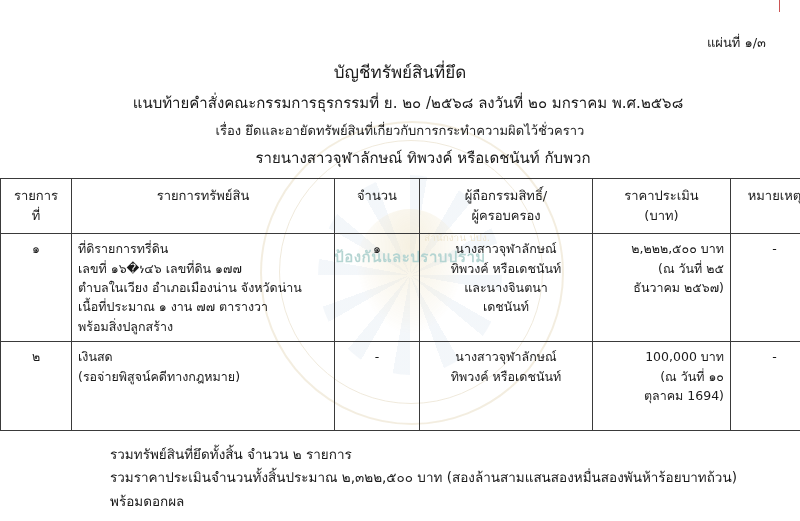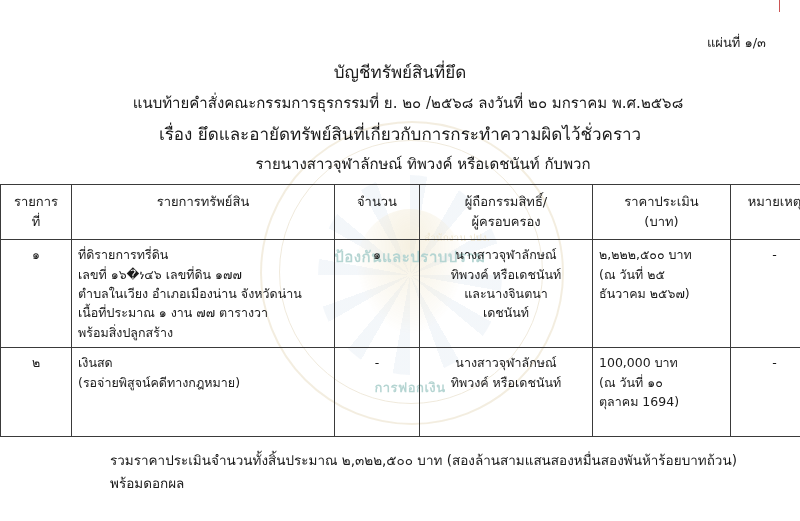--- a/index.html
+++ b/index.html
@@ -143,21 +143,21 @@
   .doc-title {
     font-size: 17px;
     font-weight: normal;
     margin: 0 0 6px 0;
   }
   .doc-sub1 {
     font-size: 15px;
     margin: 0 0 5px 16px;
   }
   .doc-sub2 {
-    font-size: 17px;
+    font-size: 13px;
     margin: 0 0 5px 0;
   }
   .doc-sub3 {
     font-size: 15px;
     margin: 0 0 8px 0;
     padding-left: 46px;
   }
 
   table.assets {
     border-collapse: collapse;
@@ -178,21 +178,21 @@
     text-align: center;
     font-weight: normal;
     padding-top: 7px;
     padding-bottom: 7px;
     font-size: 13px;
   }
   .c-no      { width: 58px;  text-align: center; }
   .c-desc    { width: 250px; }
   .c-qty     { width: 72px;  text-align: center; }
   .c-owner   { width: 160px; text-align: center; }
-  .c-price   { width: 125px; text-align: left; }
+  .c-price   { width: 125px; text-align: right; }
   .c-remark  { width: 75px;  text-align: center; }
 
   .desc-line { display: block; }
 
   .footer-notes {
     width: 740px;
     margin: 12px auto 0 auto;
     padding-left: 80px;
     box-sizing: border-box;
     font-size: 13.5px;
@@ -202,21 +202,20 @@
 </style>
 </head>
 <body>
 
 <div class="watermark">
   <div class="wm-blue"></div>
   <div class="wm-ring"></div>
   <div class="wm-ring2"></div>
   <div class="wm-garuda"></div>
   <div class="wm-arc">ป้องกันและปราบปราม</div>
-  <div class="wm-arc lower">การฟอกเงิน</div>
   <div class="wm-center">สำนักงาน ปปง.</div>
 </div>
 
 <div class="page">
 
   <div class="tick"></div>
   <div class="sheet-no">แผ่นที่ ๑/๓</div>
 
   <div class="title-block">
     <div class="doc-title">บัญชีทรัพย์สินที่ยึด</div>
@@ -292,17 +291,18 @@
           <span class="desc-line">100,000 บาท</span>
           <span class="desc-line">(ณ วันที่ ๑๐</span>
           <span class="desc-line">ตุลาคม 1694)</span>
         </td>
         <td class="c-remark">-</td>
       </tr>
     </tbody>
   </table>
 
   <div class="footer-notes">
+    <div>รวมทรัพย์สินที่ยึดทั้งสิ้น จำนวน ๒ รายการ</div>
     <div>รวมราคาประเมินจำนวนทั้งสิ้นประมาณ ๒,๓๒๒,๕๐๐ บาท (สองล้านสามแสนสองหมื่นสองพันห้าร้อยบาทถ้วน)</div>
     <div>พร้อมดอกผล</div>
   </div>
 
 </div>
 
 </body></html>

